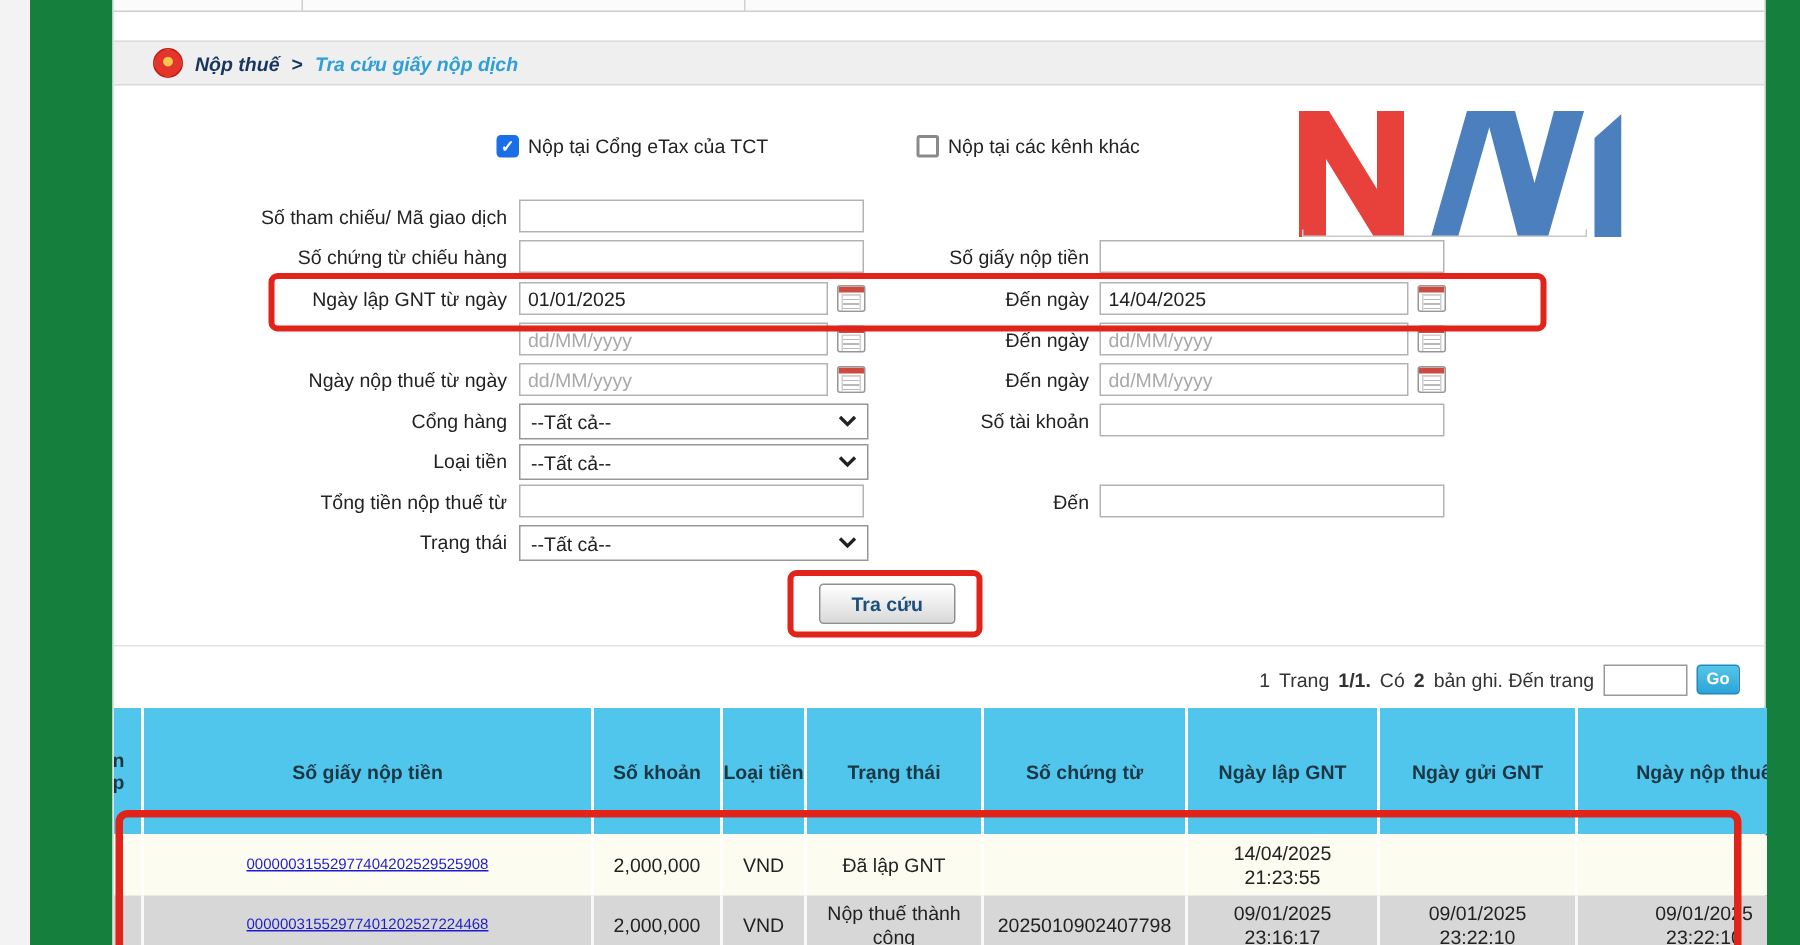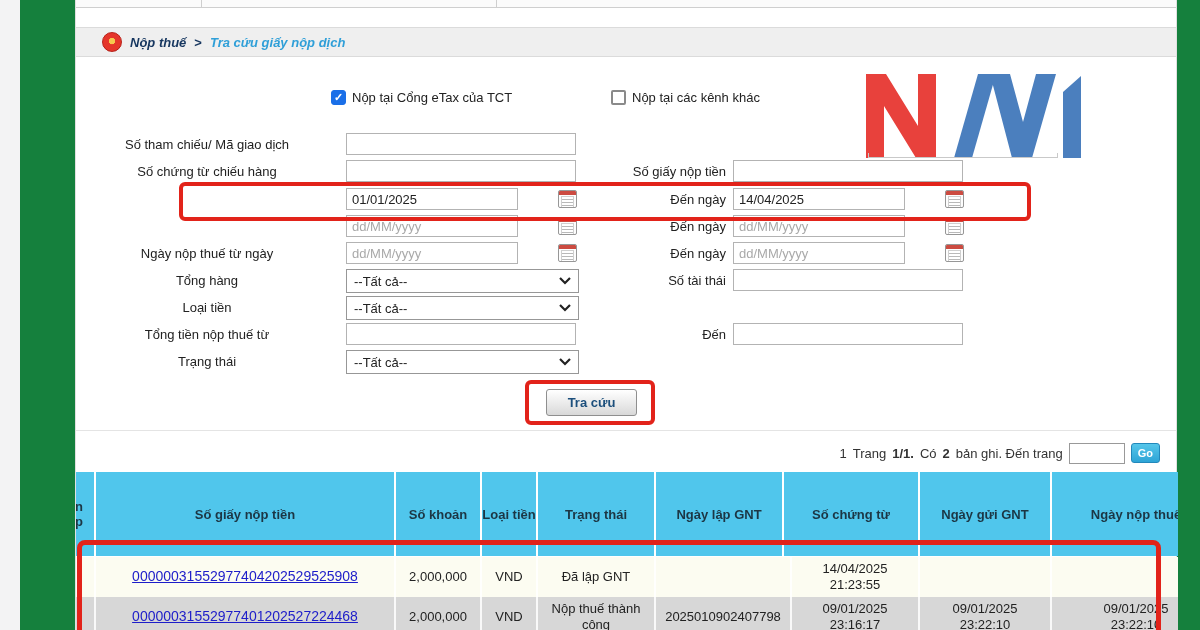--- a/index.html
+++ b/index.html
@@ -25,27 +25,27 @@
 
   .cbrow-item { position:absolute; top:90px; display:flex; align-items:center; gap:6px; }
   .cb { width:15px; height:15px; border-radius:3px; display:flex; align-items:center;
         justify-content:center; font-size:11px; font-weight:bold; }
   .cb.checked { background:#1a6fe8; color:#fff; border:1px solid #1a6fe8; }
   .cb.unchecked { background:#fff; color:transparent; border:2px solid #8a8a8a; border-radius:2px; }
   .cb-label { font-size:13px; color:#222; }
 
   .frow { position:absolute; left:0; width:100%; height:26px; }
   .lbl { position:absolute; top:4px; font-size:13px; color:#222; }
-  .lbl-l { left:0; width:262px; text-align:center; }
+  .lbl-l { left:0; width:262px; text-align:right; }
   .lbl-r { left:490px; width:160px; text-align:right; }
   .ctl { position:absolute; top:0; }
   .ctl-l { left:270px; } .ctl-r { left:657px; }
   input.txt { width:230px; height:22px; border:1px solid #b3b3b3; font-size:13px;
               padding:0 5px; font-family:"Liberation Sans", sans-serif; color:#222; background:#fff; }
-  input.txt.date { width:172px; }
+  input.txt.date { width:206px; }
   input.txt::placeholder { color:#a9a9a9; }
   .cal { position:absolute; top:2px; width:19px; height:18px; border:1px solid #979797;
          border-radius:2px; background:#fdfdfd; overflow:hidden; }
   .cal .cal-top { height:4px; background:#cc4b41; }
   .cal .cal-grid { height:12px; margin:1px 2px 0 2px;
         background:repeating-linear-gradient(#fff 0 2px, #b9b9b9 2px 3px); border:1px solid #cfcfcf; }
   .cal-l { left:482px; } .cal-r { left:869px; }
   .sel { width:233px; height:24px; border:1px solid #979797; background:#fff; display:flex;
          align-items:center; justify-content:space-between; padding:0 7px; font-size:13px; color:#222; cursor:default; }
 
@@ -68,21 +68,21 @@
   .th { background:#50c6ec; color:#1c3644; font-weight:bold; font-size:13px; display:flex;
         align-items:center; justify-content:center; text-align:center; border-right:2px solid #fff;
         white-space:pre-line; overflow:hidden; }
   .trow { display:flex; height:40px; }
   .trow.row-0 { margin-top:1px; }
   .td { display:flex; align-items:center; justify-content:center; text-align:center; font-size:13px;
         color:#222; border-right:2px solid rgba(255,255,255,0.85); white-space:pre-line;
         overflow:hidden; line-height:1.25; }
   .row-0 .td { background:#fcfcf1; }
   .row-1 .td { background:#d7d7d7; }
-  a.doc-link { color:#1d1dc9; text-decoration:underline; font-size:14px; }
+  a.doc-link { color:#1d1dc9; text-decoration:underline; font-size:10px; }
 
   .hl { position:absolute; border:4px solid #e2231a; border-radius:6px; pointer-events:none; z-index:40; }
   #hl-date  { left:103px; top:182px; width:852px; height:39px; }
   #hl-btn   { left:449px; top:380px; width:130px; height:45px; }
   #hl-table { left:1px;  top:540px; width:1084px; height:220px; border-width:5px; border-radius:8px; }
 
   .logo { position:absolute; left:790px; top:74px; width:215px; height:84px; }
   .logo-underline { position:absolute; left:792px; top:153px; width:190px; height:5px;
                     border-bottom:1px solid #c9c9c9; border-left:1px solid #c9c9c9; border-right:1px solid #c9c9c9; }
 </style>
@@ -120,20 +120,21 @@
           <div class="lbl lbl-l">Số tham chiếu/ Mã giao dịch</div>
           <input class="txt ctl ctl-l" style="">
         </div>
         <div class="frow" style="top: 160px;">
           <div class="lbl lbl-l">Số chứng từ chiếu hàng</div>
           <input class="txt ctl ctl-l" style="">
           <div class="lbl lbl-r">Số giấy nộp tiền</div>
           <input class="txt ctl ctl-r" style="">
         </div>
         <div class="frow" style="top: 188px;">
+          <div class="lbl lbl-l">Ngày lập GNT từ ngày</div>
           <input class="txt ctl ctl-l date" value="01/01/2025" style="">
           <span class="cal cal-l">
             <div class="cal-top"></div>
             <div class="cal-grid"></div>
           </span>
           <div class="lbl lbl-r">Đến ngày</div>
           <input class="txt ctl ctl-r date" value="14/04/2025" style="">
           <span class="cal cal-r">
             <div class="cal-top"></div>
             <div class="cal-grid"></div>
@@ -160,28 +161,28 @@
             <div class="cal-grid"></div>
           </span>
           <div class="lbl lbl-r">Đến ngày</div>
           <input class="txt ctl ctl-r date" placeholder="dd/MM/yyyy" style="">
           <span class="cal cal-r">
             <div class="cal-top"></div>
             <div class="cal-grid"></div>
           </span>
         </div>
         <div class="frow" style="top: 269px;">
-          <div class="lbl lbl-l">Tổng hàng</div>
+          <div class="lbl lbl-l">Cổng hàng</div>
           <div class="sel ctl ctl-l">
             <span>--Tất cả--</span>
             <svg width="12" height="8" viewBox="0 0 12 8">
               <path d="M1 1 L6 6 L11 1" stroke="#222" stroke-width="2.2" fill="none"></path>
             </svg>
           </div>
-          <div class="lbl lbl-r">Số tài thái</div>
+          <div class="lbl lbl-r">Số tài khoản</div>
           <input class="txt ctl ctl-r" style="">
         </div>
         <div class="frow" style="top: 296px;">
           <div class="lbl lbl-l">Loại tiền</div>
           <div class="sel ctl ctl-l">
             <span>--Tất cả--</span>
             <svg width="12" height="8" viewBox="0 0 12 8">
               <path d="M1 1 L6 6 L11 1" stroke="#222" stroke-width="2.2" fill="none"></path>
             </svg>
           </div>
@@ -219,22 +220,22 @@
 
     <div class="table-wrap">
       <div class="tbl">
         <div class="thead" id="thead">
             <div class="th" style="width: 32px; flex: 0 0 32px;">n
 p</div>
             <div class="th" style="width: 300px; flex: 0 0 300px;">Số giấy nộp tiền</div>
             <div class="th" style="width: 86px; flex: 0 0 86px;">Số khoản</div>
             <div class="th" style="width: 56px; flex: 0 0 56px;">Loại tiền</div>
             <div class="th" style="width: 118px; flex: 0 0 118px;">Trạng thái</div>
+            <div class="th" style="width: 136px; flex: 0 0 136px;">Số chứng từ</div>
             <div class="th" style="width: 128px; flex: 0 0 128px;">Ngày lập GNT</div>
-            <div class="th" style="width: 136px; flex: 0 0 136px;">Số chứng từ</div>
             <div class="th" style="width: 132px; flex: 0 0 132px;">Ngày gửi GNT</div>
             <div class="th" style="width: 170px; flex: 0 0 170px;">Ngày nộp thuế</div>
           </div>
         <div id="tbody">
             <div class="trow row-0">
               <div class="td" style="width: 32px; flex: 0 0 32px;"></div>
               <div class="td" style="width: 300px; flex: 0 0 300px;"><a class="doc-link" href="#">00000031552977404202529525908</a></div>
               <div class="td" style="width: 86px; flex: 0 0 86px;">2,000,000</div>
               <div class="td" style="width: 56px; flex: 0 0 56px;">VND</div>
               <div class="td" style="width: 118px; flex: 0 0 118px; text-align: center;">Đã lập GNT</div>

